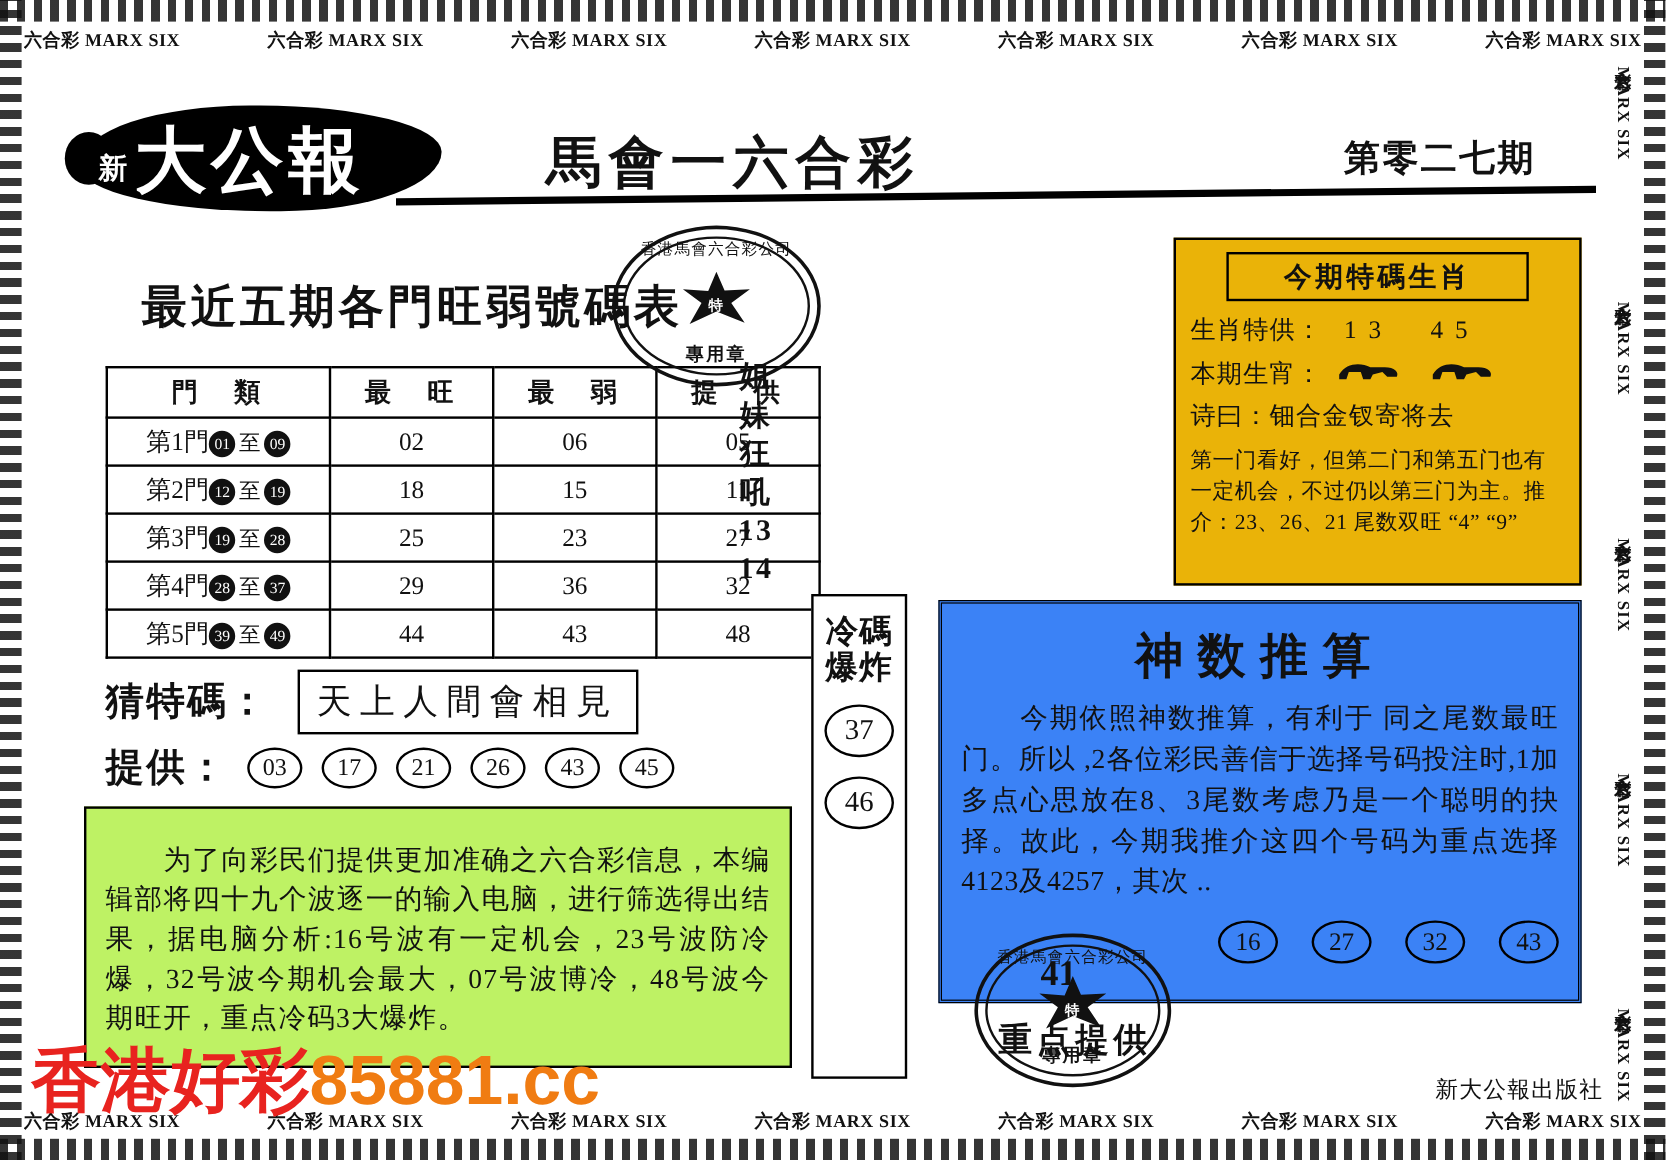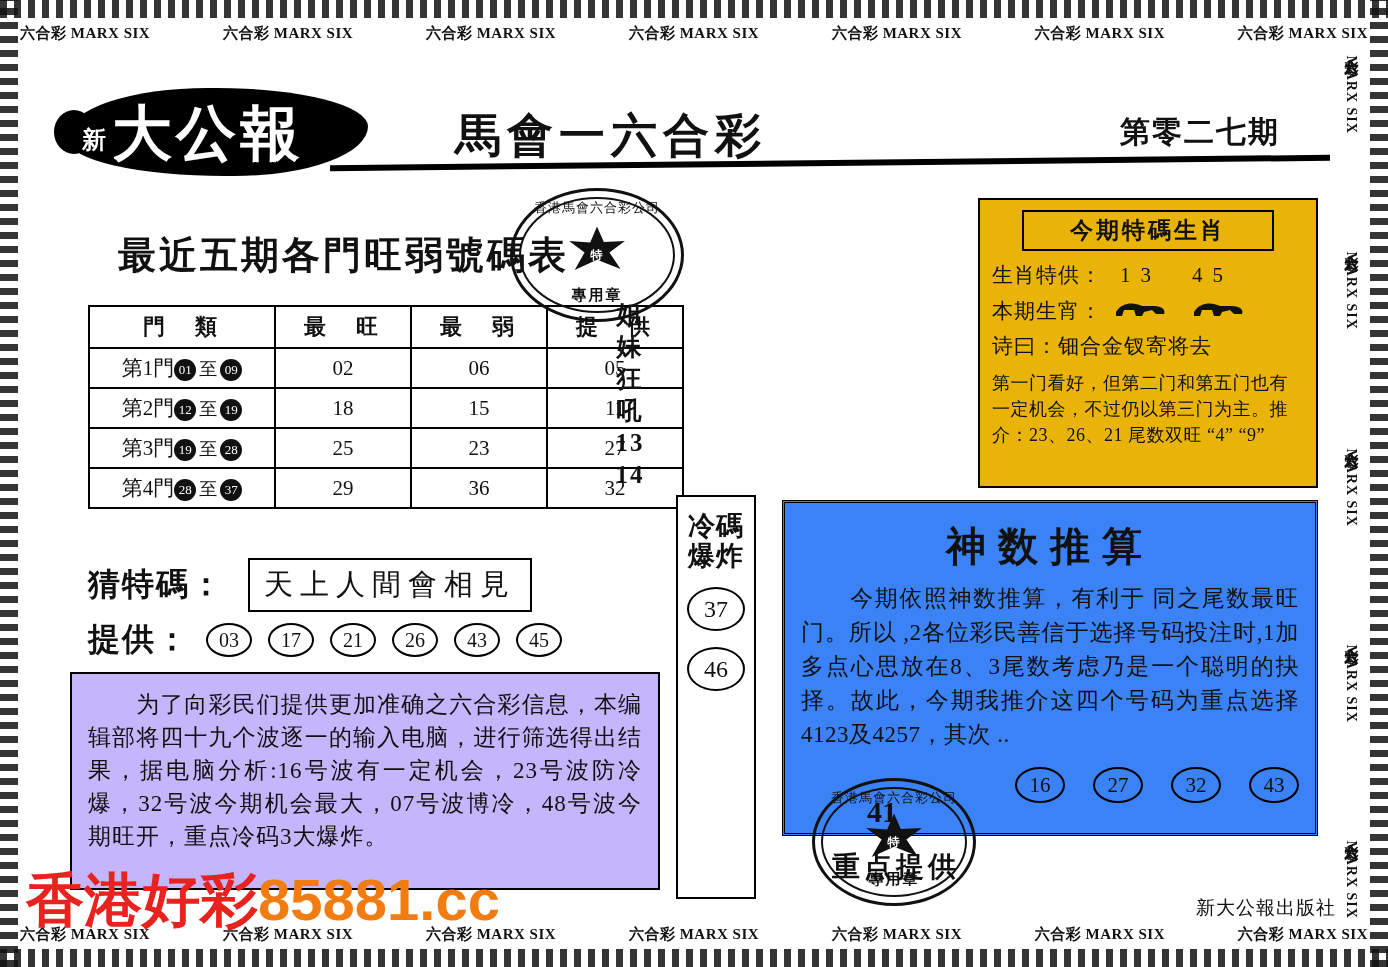--- a/index.html
+++ b/index.html
@@ -143,22 +143,22 @@
     display:flex;align-items:center;
   }
   .provide-label{font-size:32px;font-weight:700;letter-spacing:2px;}
   .circ{
     width:42px;height:30px;border:2px solid #000;border-radius:50%;
     display:inline-flex;align-items:center;justify-content:center;
     font-size:20px;margin-left:16px;
   }
   .article{
     position:absolute;left:70px;top:672px;width:590px;height:218px;
-    border:2px solid #000;background:#c4b5fd;
-    padding:14px 16px;box-sizing:border-box;
+    border:2px solid #000;background:#bef264;
+    padding:26px 16px;box-sizing:border-box;
     font-size:23px;line-height:33px;text-align:justify;
     letter-spacing:1px;
   }
 
   
   .cold-col{
     position:absolute;left:676px;top:495px;width:76px;height:400px;
     border:2px solid #000;background:#fff;
     text-align:center;
   }
@@ -369,20 +369,28 @@
       <td>23</td>
       <td>27</td>
     </tr>
     <tr>
       <td class="col-cat">
         <span>第4門</span><span class="ball">28</span><span class="zhi">至</span><span class="ball">37</span>
       </td>
       <td>29</td>
       <td>36</td>
       <td>32</td>
+    </tr>
+    <tr>
+      <td class="col-cat">
+        <span>第5門</span><span class="ball">39</span><span class="zhi">至</span><span class="ball">49</span>
+      </td>
+      <td>44</td>
+      <td>43</td>
+      <td>48</td>
     </tr>
   </tbody>
     </table>
 
   <div class="sisters">
     <div>姐</div>
     <div>妹</div>
     <div>狂</div>
     <div>吼</div>
     <div>13</div>

